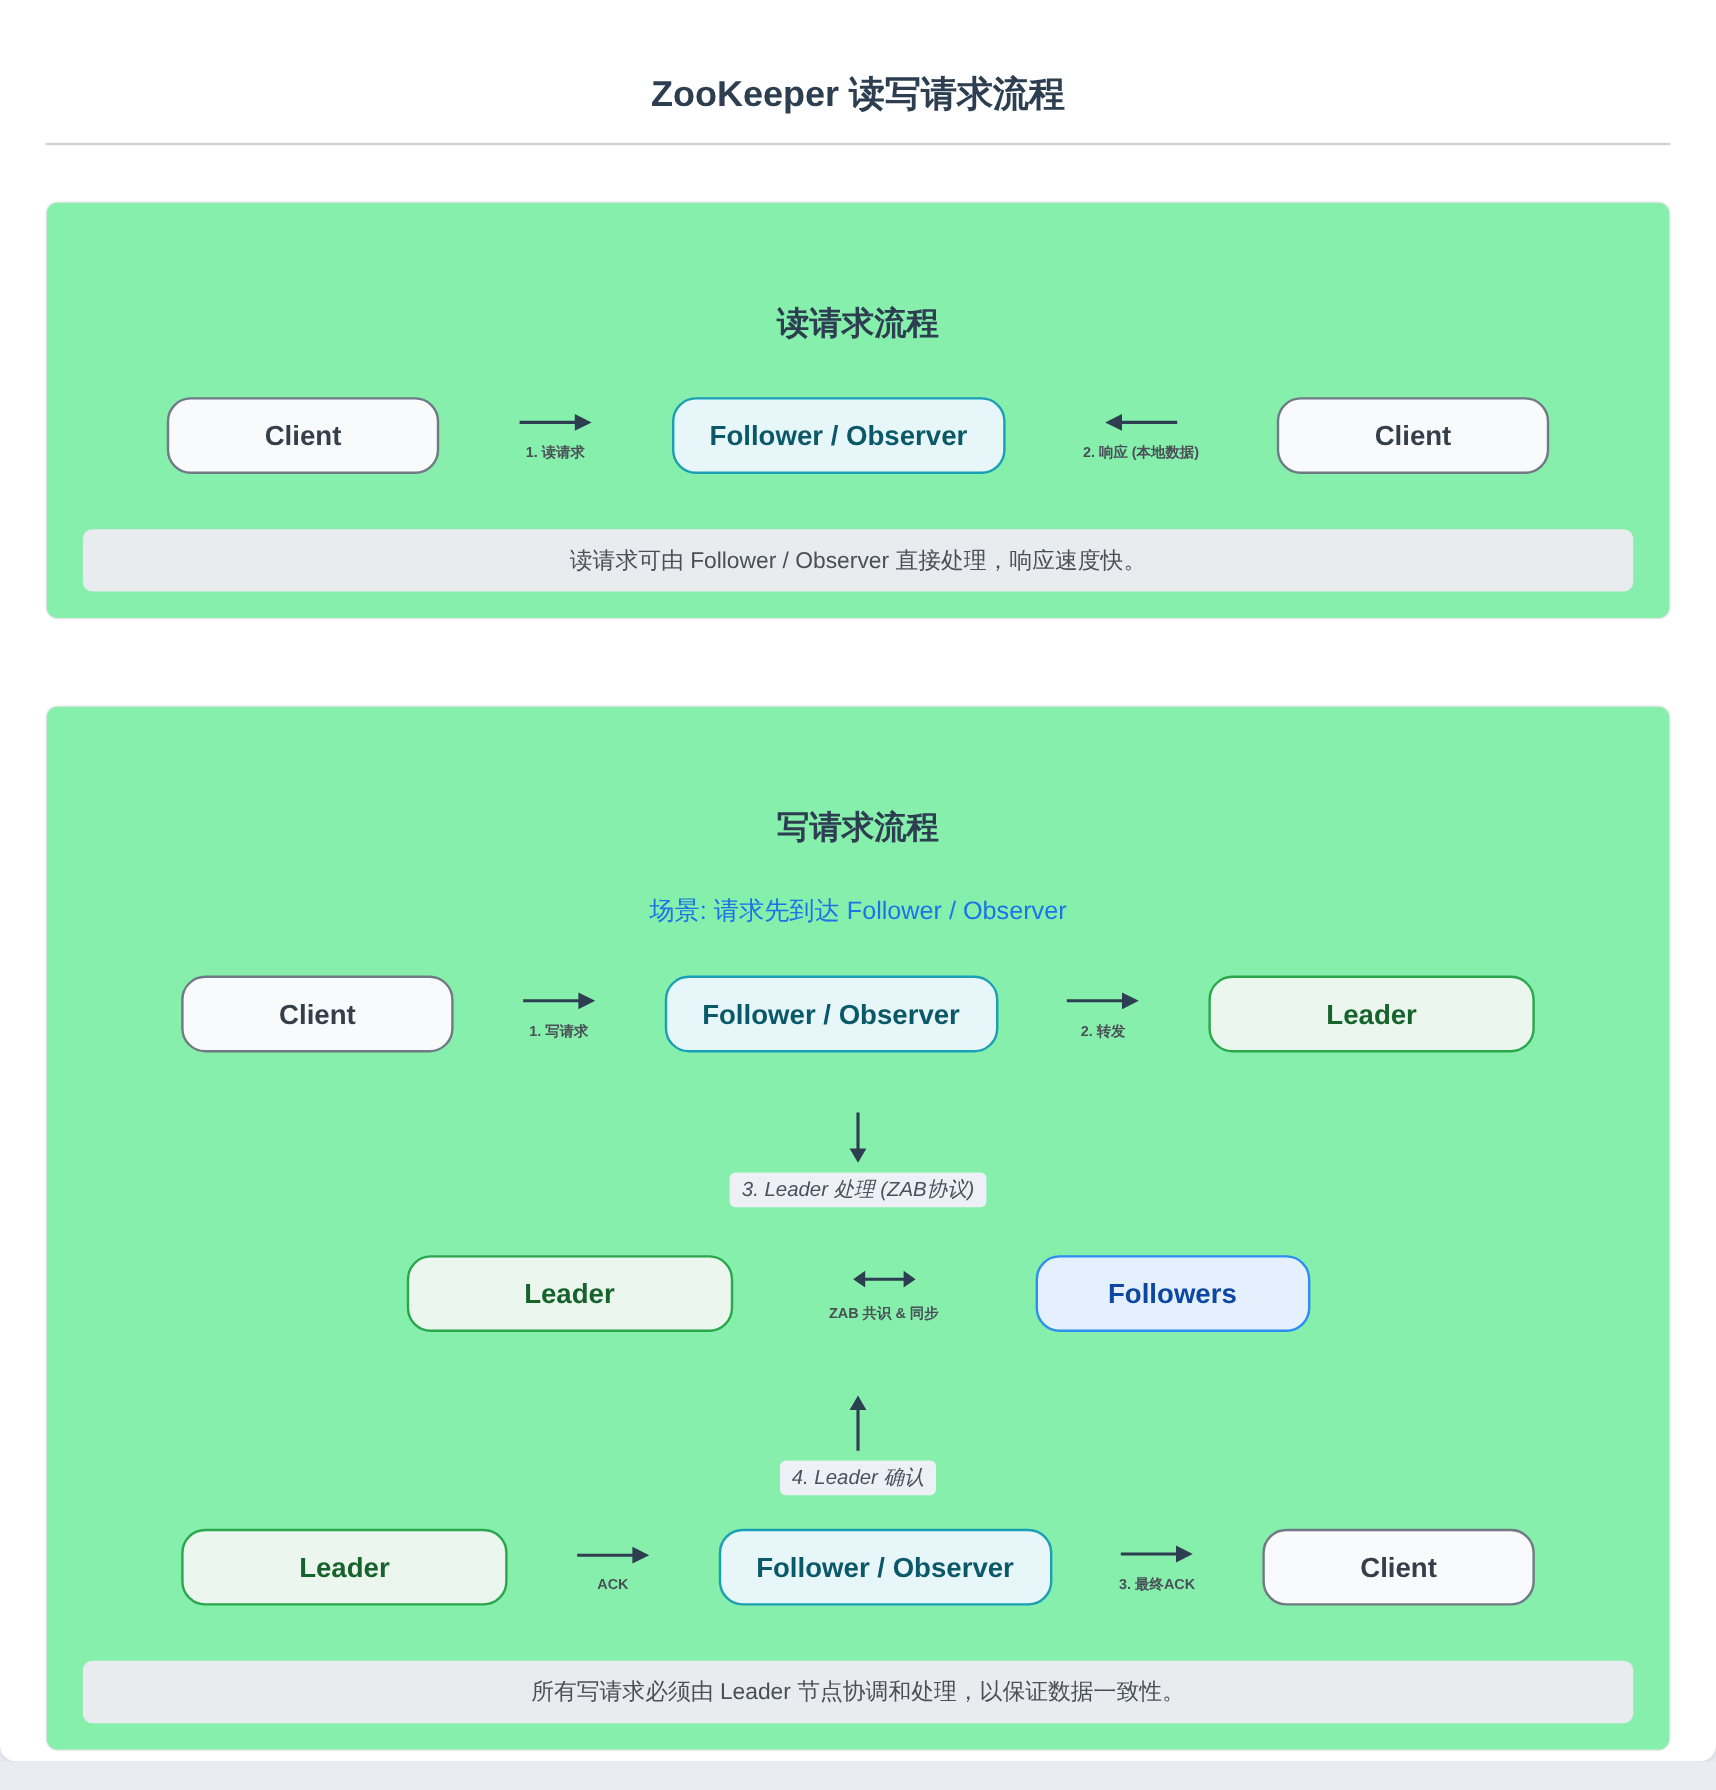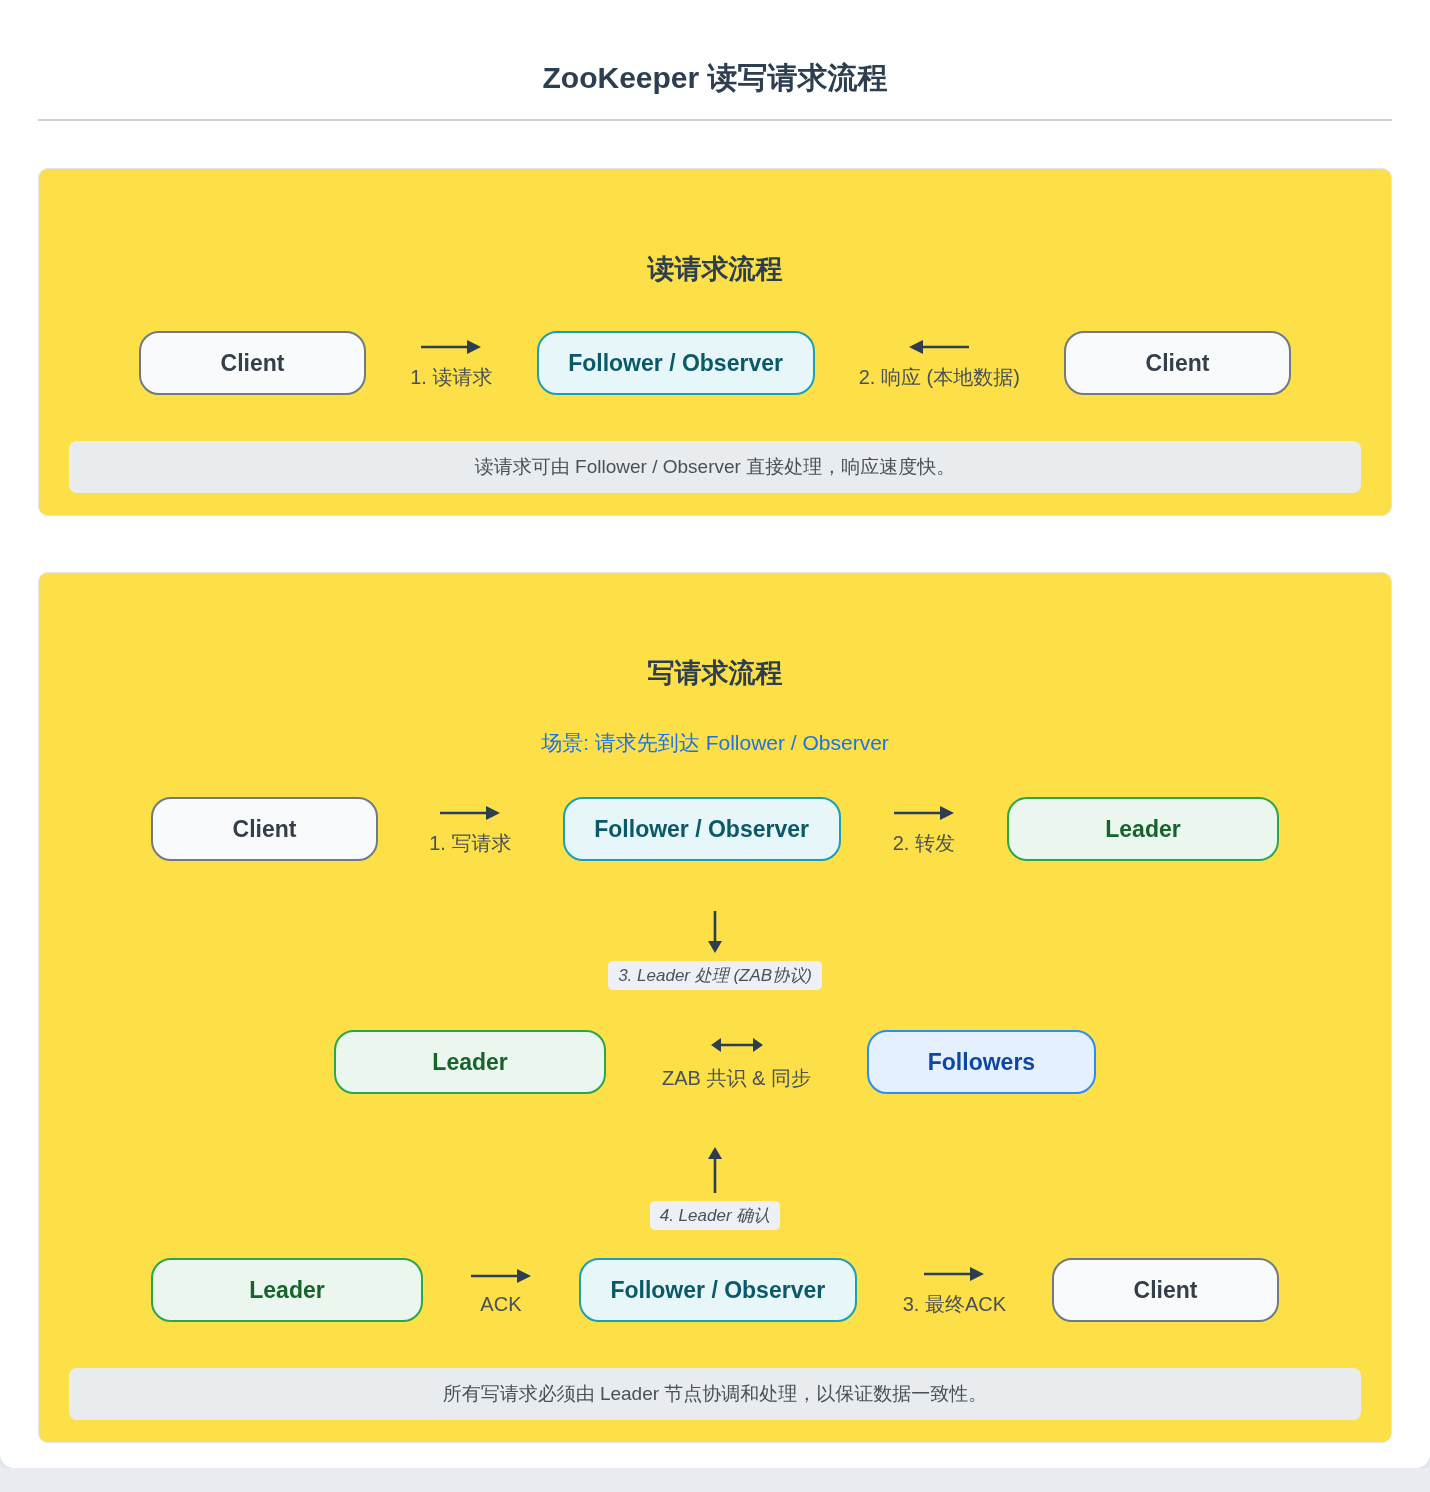--- a/index.html
+++ b/index.html
@@ -22,26 +22,26 @@
     font-size: 30px;
     font-weight: bold;
     color: #2c3e50;
   }
   .title-divider {
     margin: 20px 38px 0 38px;
     border-bottom: 2px solid #ccd3da;
   }
   .panel {
     margin: 47px 38px 0 38px;
-    background: #fde047;
+    background: #86efac;
     border: 1px solid #e3e5e8;
     border-radius: 10px;
     padding: 82px 0 22px 0;
   }
-  .panel.write { margin-top: 56px; }
+  .panel.write { margin-top: 72px; }
   .panel-title {
     text-align: center;
     font-size: 27px;
     font-weight: bold;
     color: #2c3e50;
   }
   .scenario {
     margin-top: 38px;
     text-align: center;
     font-size: 21px;
@@ -75,23 +75,24 @@
   .node.follower  { width: 278px; border-color: #1a9fb5; background: #e6f6f9; color: #0b5968; }
   .node.leader    { width: 272px; border-color: #2aa64c; background: #eaf6ee; color: #17632c; }
   .node.followers { width: 229px; border-color: #2b8ef0; background: #e4f0fd; color: #0d47a1; }
   .harrow {
     display: flex;
     flex-direction: column;
     align-items: center;
     gap: 6px;
   }
   .harrow .lbl, .varrow .lbl, .sync-lbl {
-    font-size: 20px;
+    font-size: 12px;
     color: #495057;
     white-space: nowrap;
+    font-weight: bold;
   }
   .varrow {
     display: flex;
     flex-direction: column;
     align-items: center;
   }
   .varrow.step3 { margin-top: 48px; }
   .varrow.step4 { margin-top: 51px; }
   .chip {
     margin-top: 6px;

